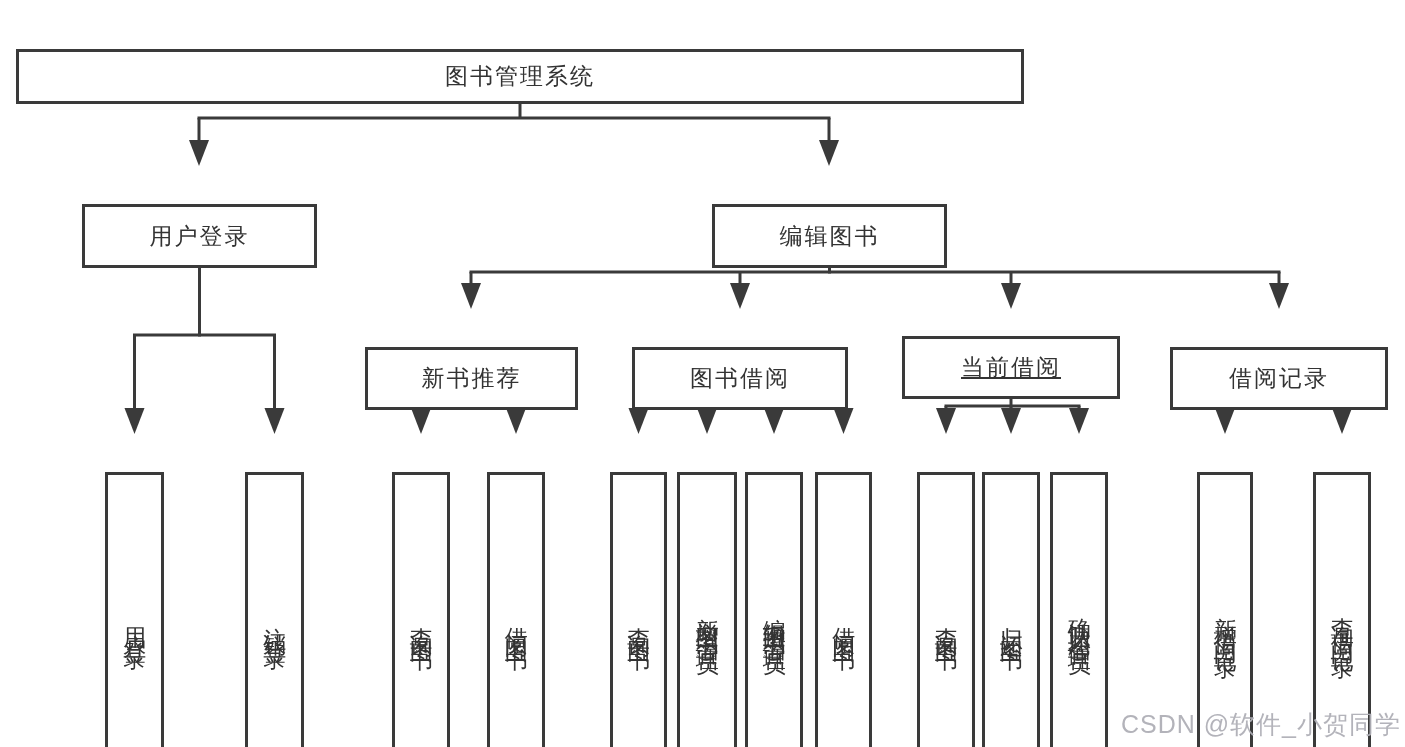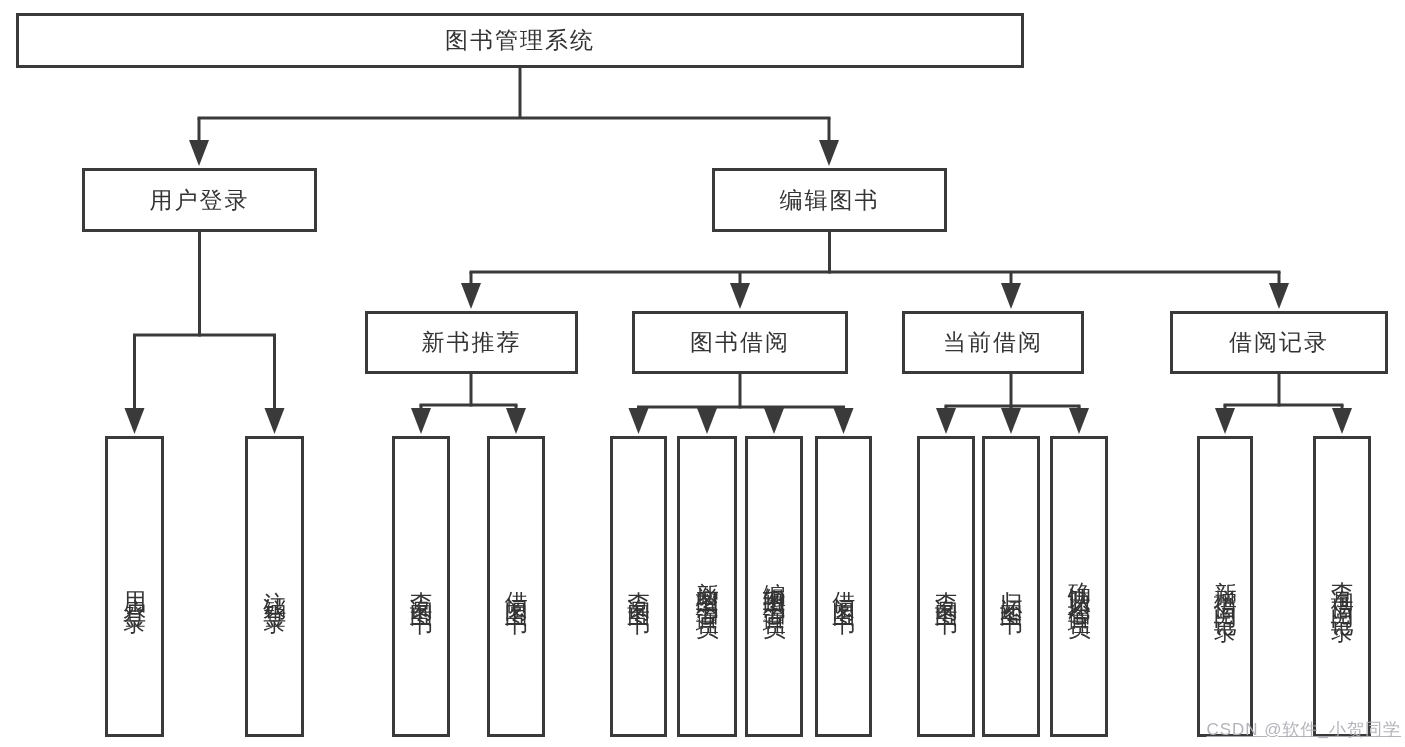--- a/index.html
+++ b/index.html
@@ -17,40 +17,40 @@
     position: absolute;
     box-sizing: border-box;
     border: 3px solid #3a3a3a;
     background: #ffffff;
     display: flex;
     align-items: center;
     justify-content: center;
     font-size: 23px;
     letter-spacing: 2px;
     color: #333333;
+    margin-top: 36px;
   }
   .box.h span { white-space: nowrap; }
   .box.v span {
     writing-mode: vertical-rl;
     text-orientation: mixed;
     line-height: 1.1;
     white-space: nowrap;
   }
   .box.v span.ls-s { letter-spacing: 7px; }   
   .box.v span.ls-m { letter-spacing: 8px; }   
   .box.v span.ls-l { letter-spacing: 5px; }   
   .watermark {
     position: absolute;
     right: 4px;
     bottom: 6px;
-    font-size: 17px;
+    font-size: 25px;
     letter-spacing: 1px;
     color: rgba(175, 175, 182, 0.95);
     white-space: nowrap;
-    text-decoration: underline;
   }
 </style>
 </head>
 <body>
 
 <div class="stage">
 
   <svg class="wires" viewBox="0 0 1405 747" xmlns="http://www.w3.org/2000/svg">
     <g stroke="#3a3a3a" stroke-width="3" fill="none">
 
@@ -134,21 +134,21 @@
   <div class="box h" style="left:712px; top:168px; width:235px; height:64px;">
     <span>编辑图书</span>
   </div>
 
   <div class="box h" style="left:365px; top:311px; width:213px; height:63px;">
     <span>新书推荐</span>
   </div>
   <div class="box h" style="left:632px; top:311px; width:216px; height:63px;">
     <span>图书借阅</span>
   </div>
-  <div class="box h" style="left:902px; top:311px; width:182px; height:63px;">
+  <div class="box h" style="left:902px; top:300px; width:218px; height:63px;text-decoration:underline;">
     <span>当前借阅</span>
   </div>
   <div class="box h" style="left:1170px; top:311px; width:218px; height:63px;">
     <span>借阅记录</span>
   </div>
 
   <div class="box v" style="left:105px; top:436px; width:59px; height:301px;">
     <span class="ls-s">用户登录</span>
   </div>
   <div class="box v" style="left:245px; top:436px; width:59px; height:301px;">

